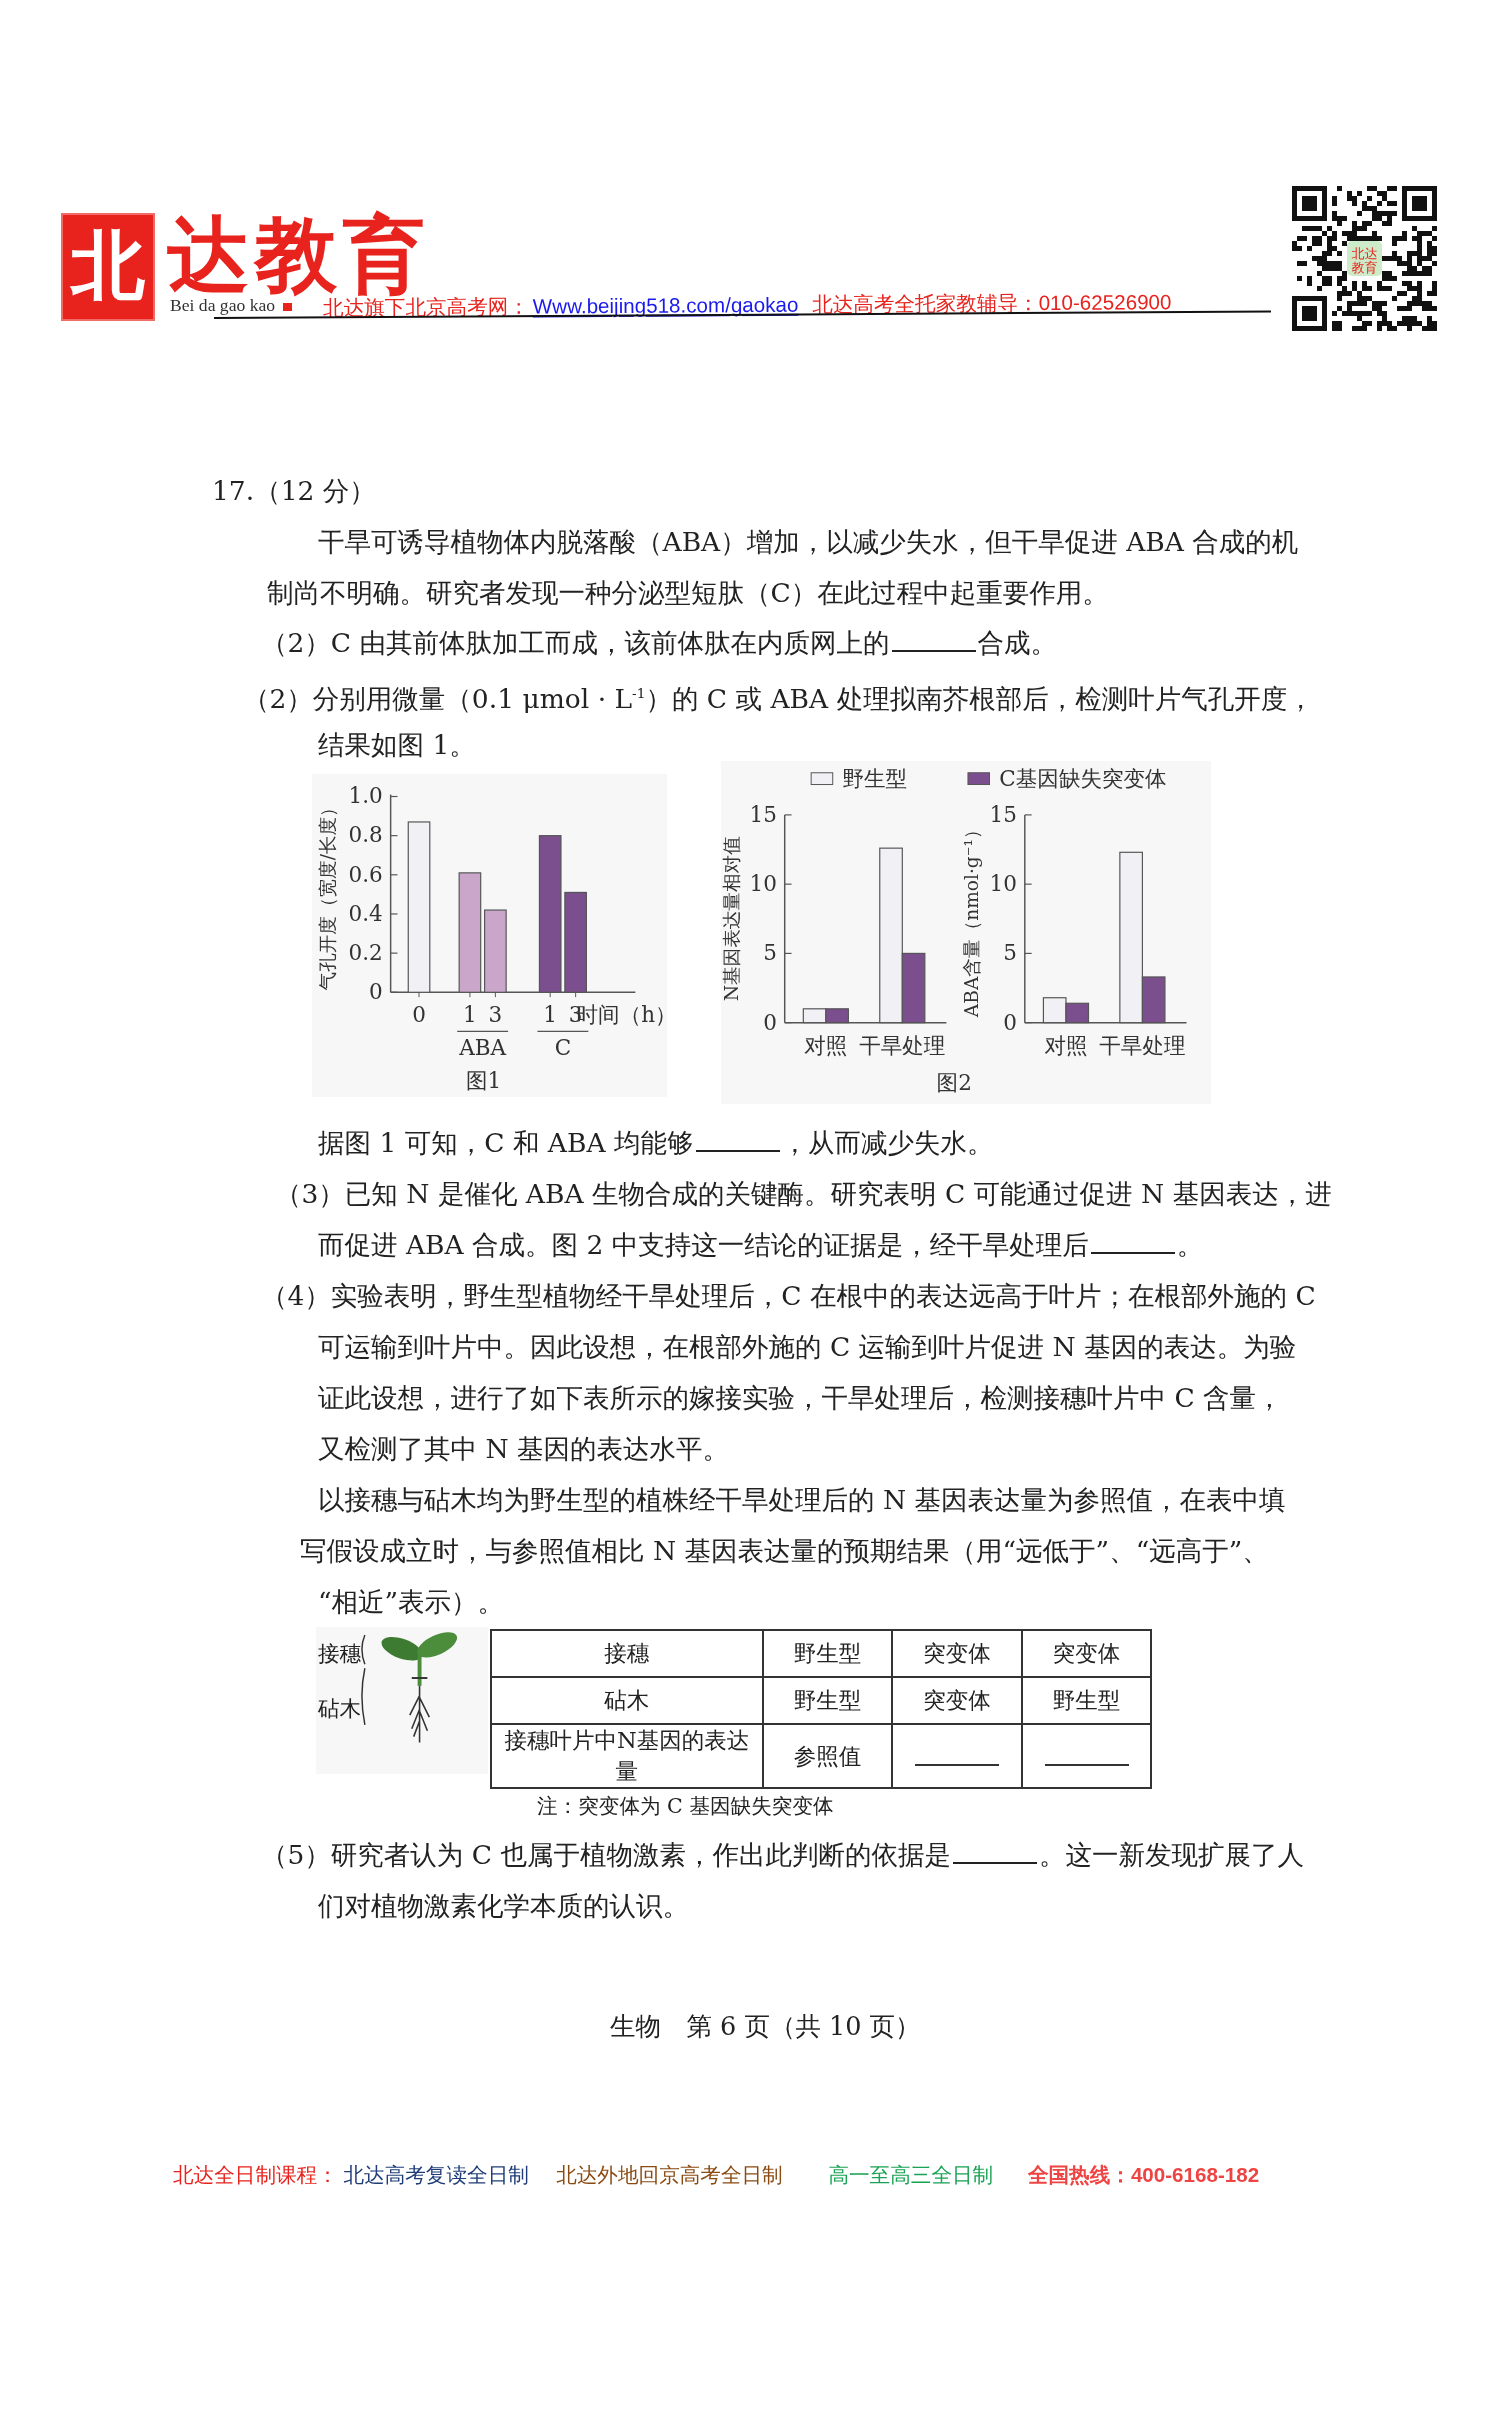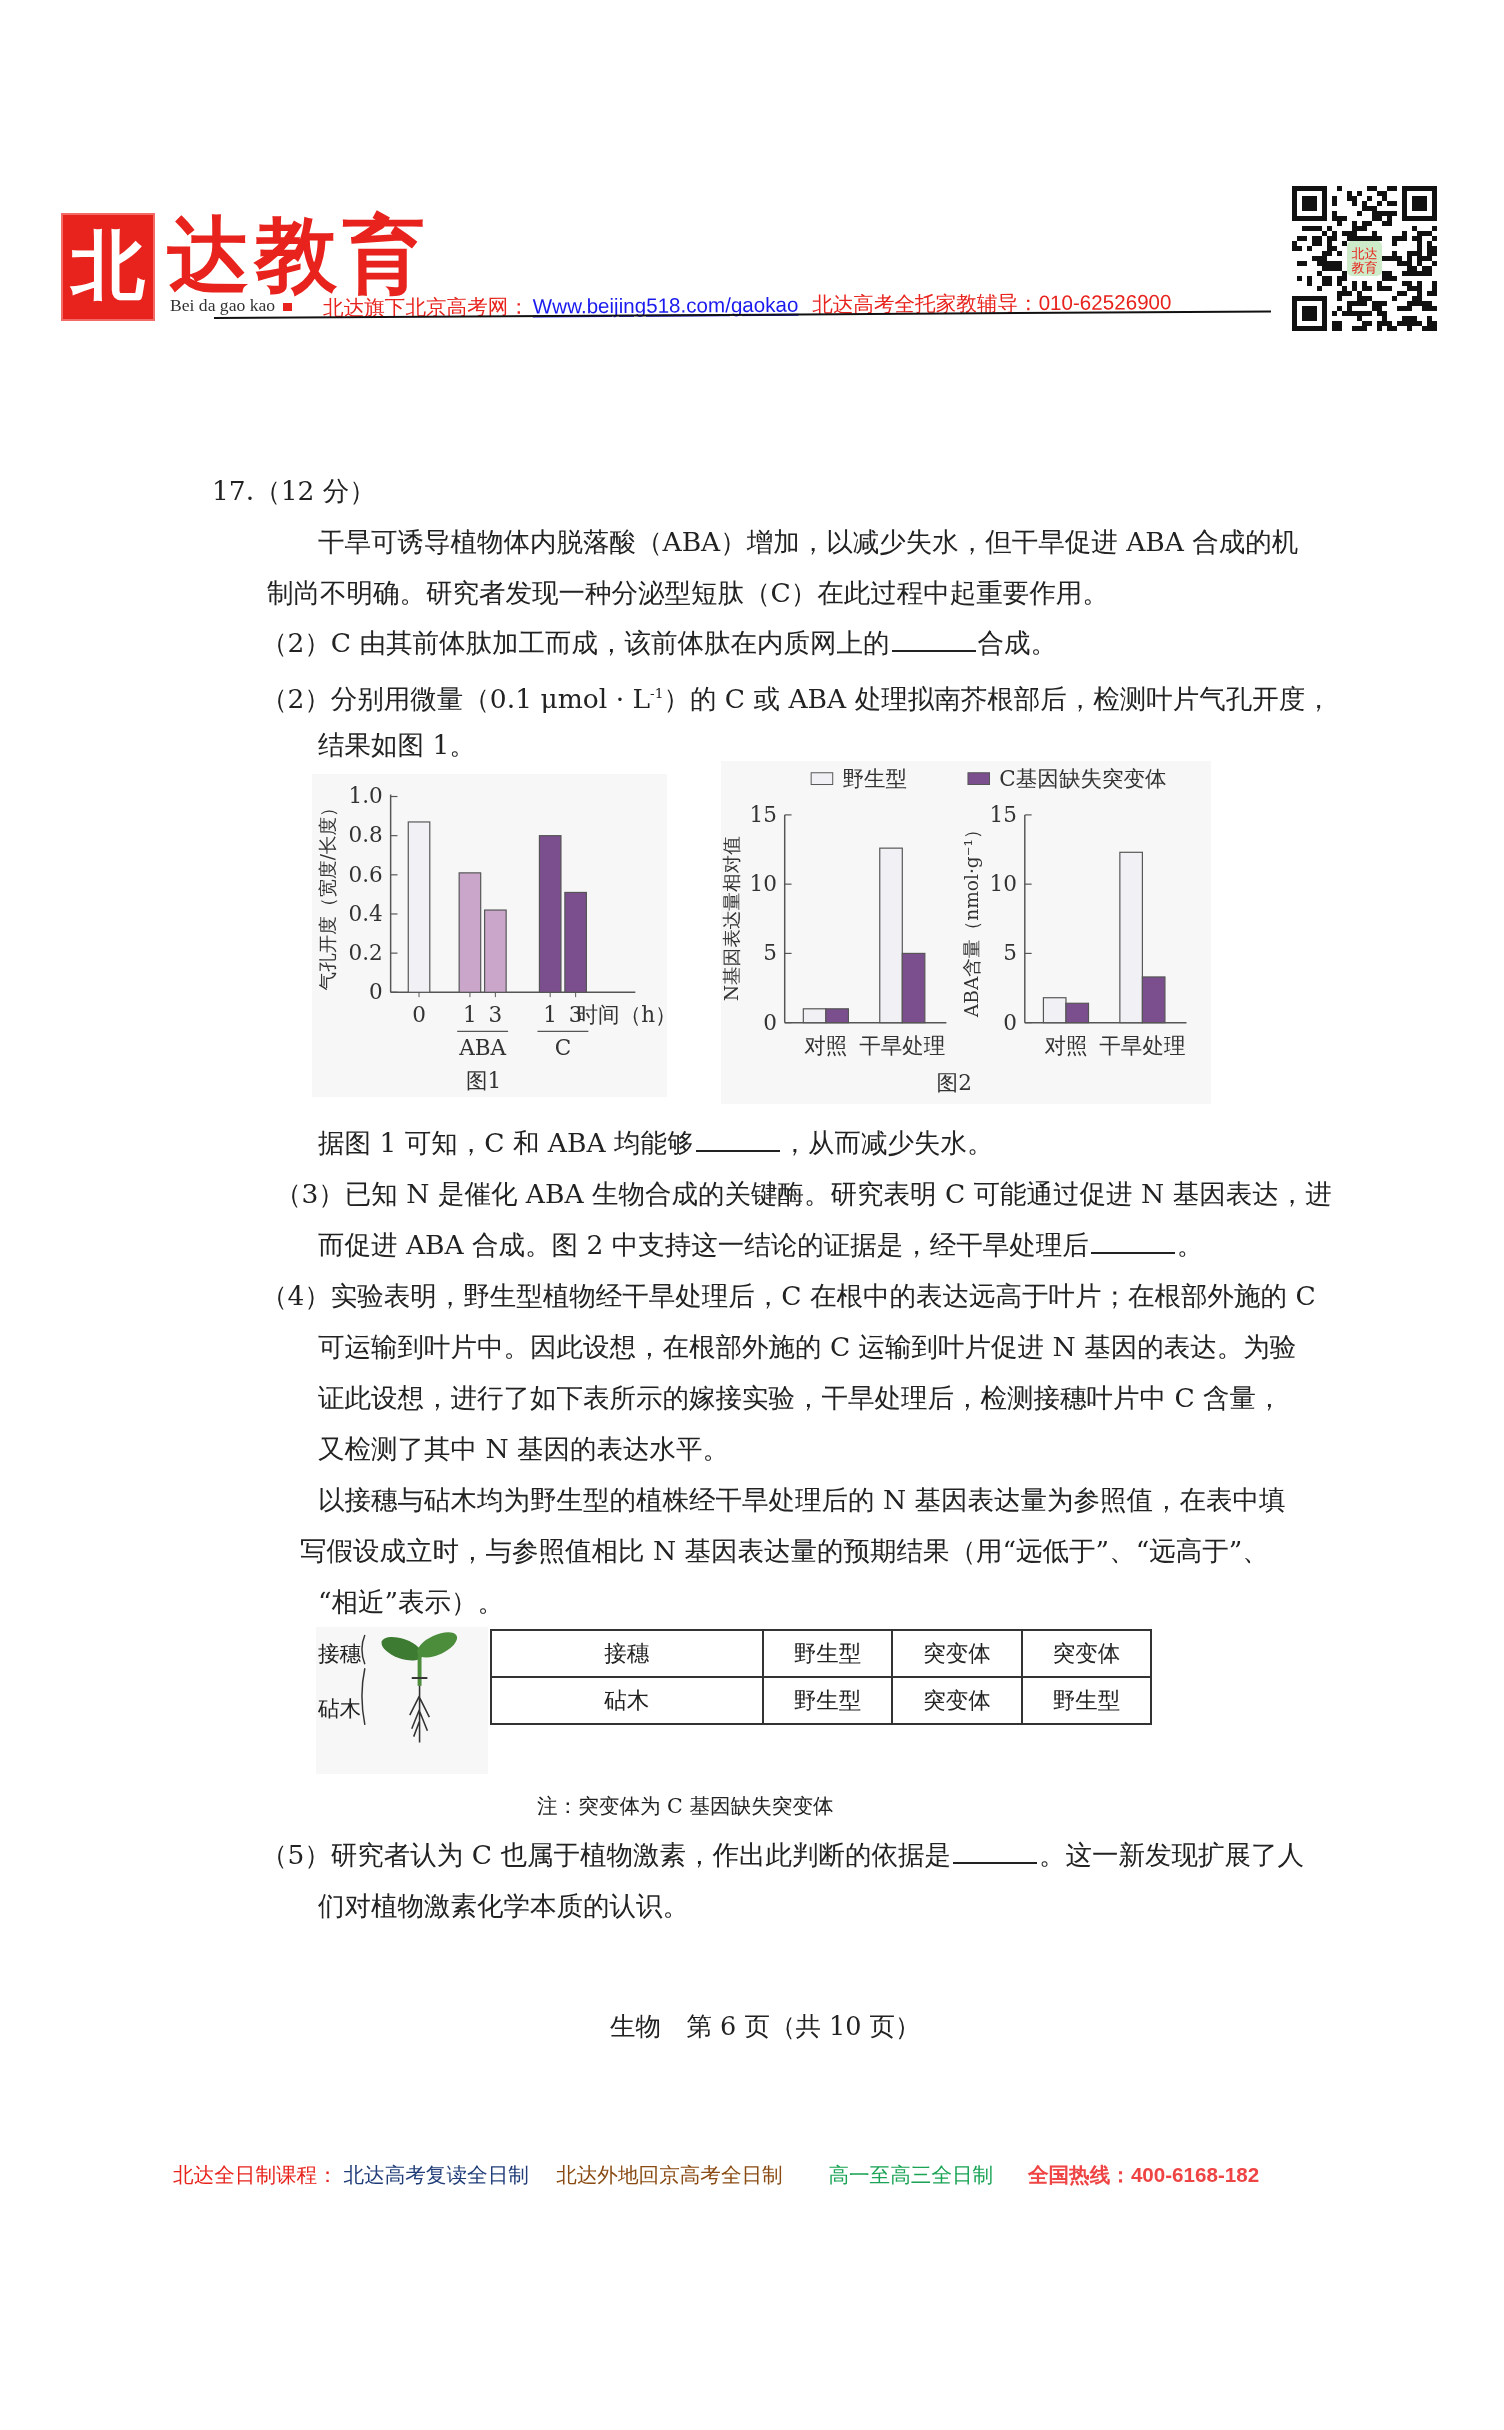--- a/index.html
+++ b/index.html
@@ -311,21 +311,21 @@
     <rect x="2" y="24" width="3" height="3" fill="#111"></rect>
     <rect x="11" y="11" width="7" height="7" fill="#cdebc8" rx="1"></rect>
     <text x="14.5" y="14.4" font-size="2.6" text-anchor="middle" fill="#e8231d">北达</text>
     <text x="14.5" y="17.2" font-size="2.6" text-anchor="middle" fill="#e8231d">教育</text>
   </svg>
 
 <div class="abs txt" style="left:212px;top:465px;">17.（12 分）</div>
 <div class="abs txt" style="left:318px;top:516px;">干旱可诱导植物体内脱落酸（ABA）增加，以减少失水，但干旱促进 ABA 合成的机</div>
 <div class="abs txt" style="left:267px;top:567px;">制尚不明确。研究者发现一种分泌型短肽（C）在此过程中起重要作用。</div>
 <div class="abs txt" style="left:261px;top:617px;"><span>（2）C 由其前体肽加工而成，该前体肽在内质网上的</span><span class="blank"></span><span>合成。</span></div>
-<div class="abs txt" style="left:261px;top:668px;"><span>（2）分别用微量（0.1 μmol · L</span><sup>-1</sup><span>）的 C 或 ABA 处理拟南芥根部后，检测叶片气孔开度，</span></div>
+<div class="abs txt" style="left:243px;top:668px;"><span>（2）分别用微量（0.1 μmol · L</span><sup>-1</sup><span>）的 C 或 ABA 处理拟南芥根部后，检测叶片气孔开度，</span></div>
 <div class="abs txt" style="left:318px;top:719px;">结果如图 1。</div>
 
 <svg class="abs chart-bg" style="left:312px;top:774px;" width="355" height="323" id="fig1" viewBox="0 0 362 330">
     <line x1="80" y1="21" x2="80" y2="223" stroke="#555" stroke-width="1.5"></line>
     <line x1="80" y1="223" x2="330" y2="223" stroke="#555" stroke-width="1.5"></line>
     <line x1="80" y1="223" x2="87" y2="223" stroke="#555" stroke-width="1.2"></line>
     <text x="72" y="230" text-anchor="end" class="ctxt">0</text>
     <line x1="80" y1="183" x2="87" y2="183" stroke="#555" stroke-width="1.2"></line>
     <text x="72" y="190" text-anchor="end" class="ctxt">0.2</text>
     <line x1="80" y1="143" x2="87" y2="143" stroke="#555" stroke-width="1.2"></line>
@@ -433,20 +433,26 @@
     <td style="width:108px">野生型</td>
     <td style="width:108px">突变体</td>
     <td style="width:108px">突变体</td>
   </tr>
   <tr>
     <td>砧木</td>
     <td>野生型</td>
     <td>突变体</td>
     <td>野生型</td>
   </tr>
+  <tr>
+    <td>接穗叶片中N基因的表达量</td>
+    <td>参照值</td>
+    <td><span class="tblank"></span></td>
+    <td><span class="tblank"></span></td>
+  </tr>
 </tbody>
   </table>
 <div class="abs" style="left:537px;top:1792px;font-size:20.6px;">注：突变体为 C 基因缺失突变体</div>
 
 <div class="abs txt" style="left:261px;top:1829px;"><span>（5）研究者认为 C 也属于植物激素，作出此判断的依据是</span><span class="blank"></span><span>。这一新发现扩展了人</span></div>
 <div class="abs txt" style="left:318px;top:1880px;">们对植物激素化学本质的认识。</div>
 
 <div class="abs" style="left:610px;top:2009px;font-size:25.5px;white-space:pre;">生物　第 6 页（共 10 页）</div>
 
 <div class="abs footer-bar">

